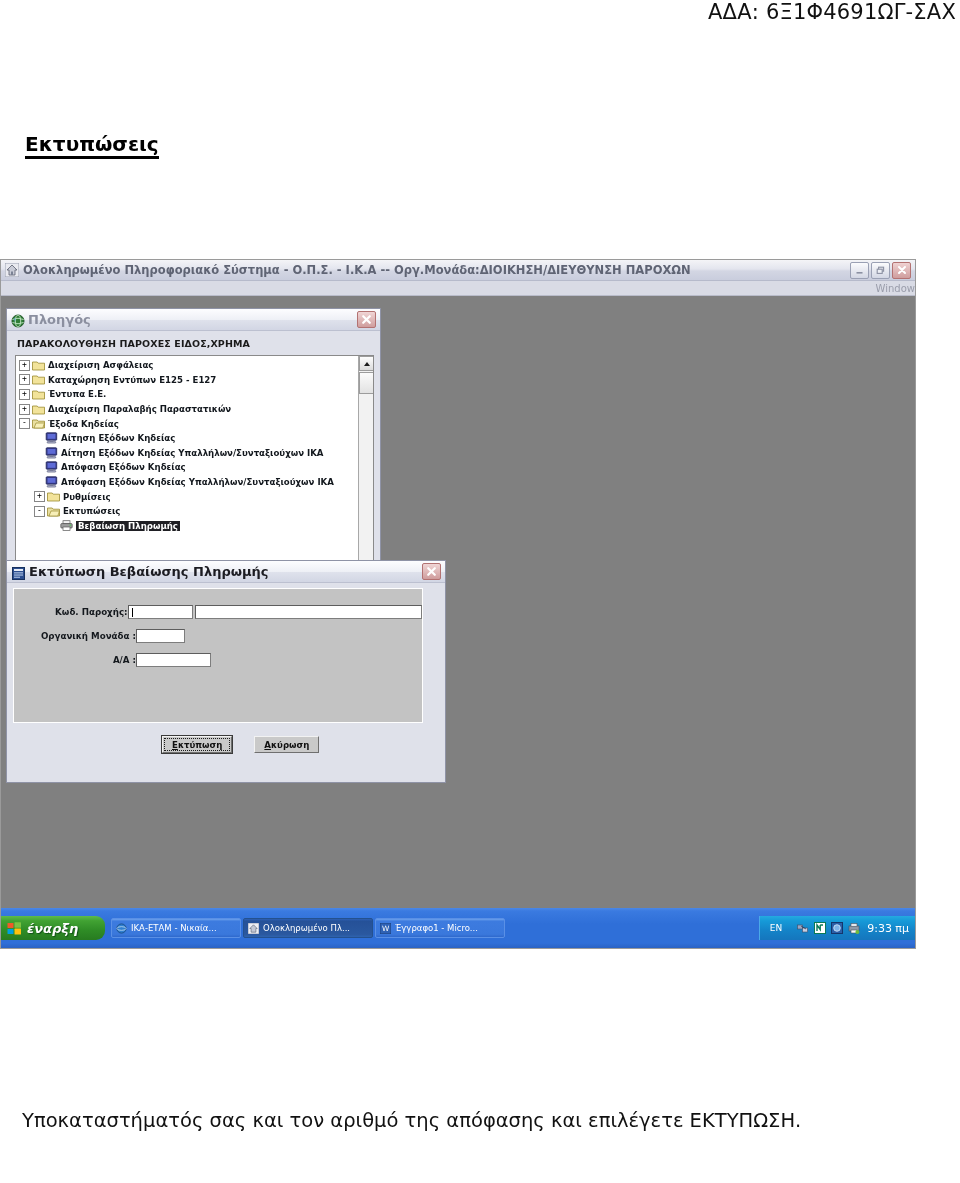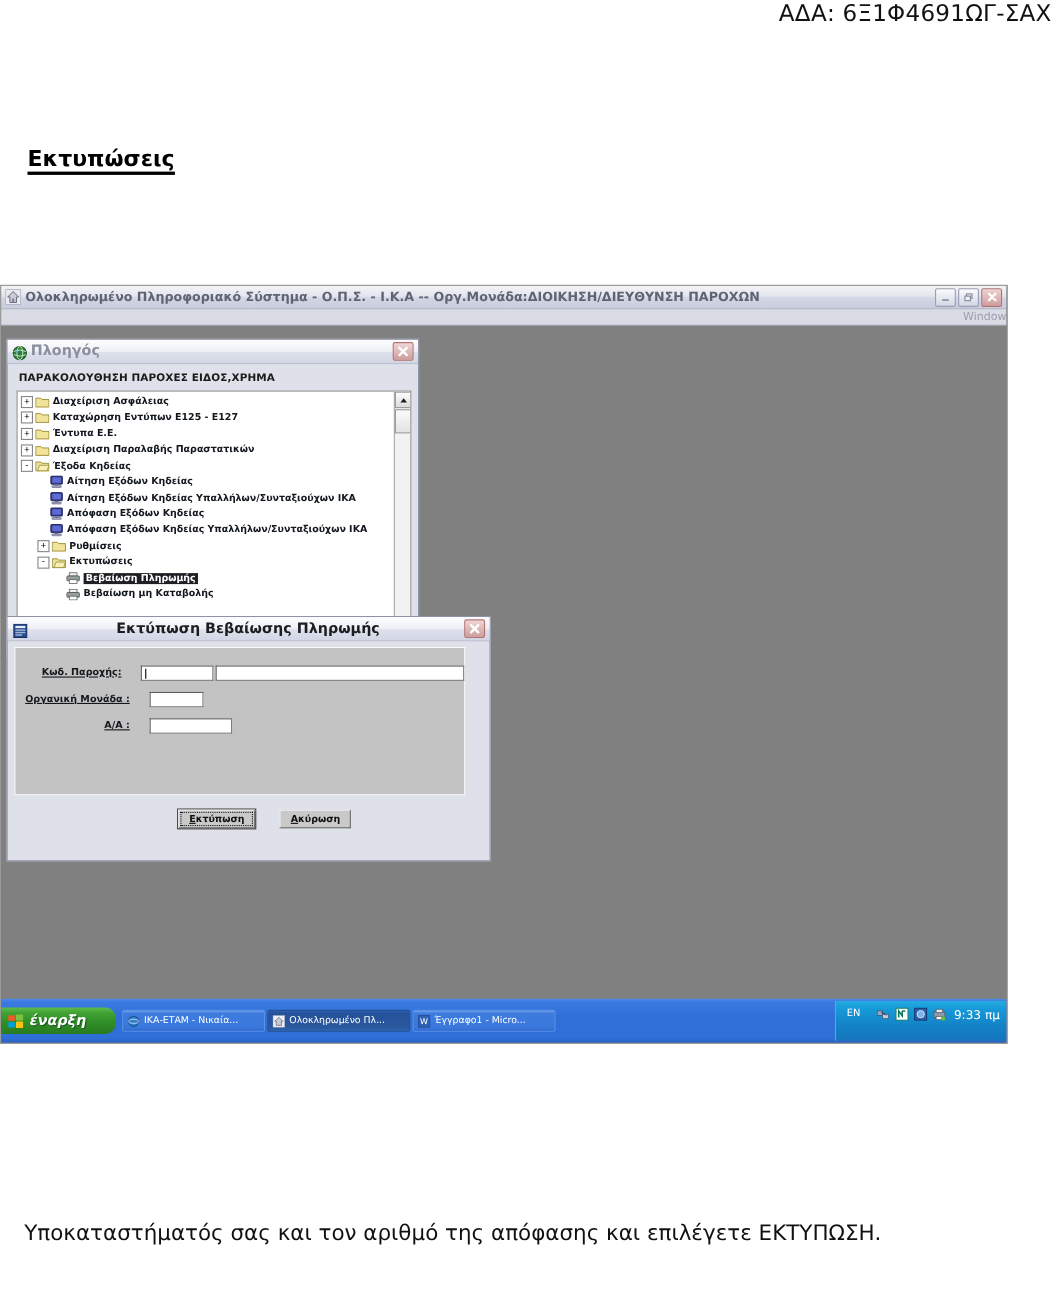--- a/index.html
+++ b/index.html
@@ -112,32 +112,32 @@
   .arrow-up{width:0;height:0;border-left:3.5px solid transparent;border-right:3.5px solid transparent;border-bottom:4px solid #1c1c1c;}
 
   
   .dlg{
     position:absolute;left:5px;top:559px;width:440px;height:223px;
     background:#dfe1ea;border:1px solid #8f93a6;box-sizing:border-box;
   }
   .dlg-titlebar{
     height:22px;display:flex;align-items:center;
     background:linear-gradient(to bottom,#fdfdff 0%,#eef0f6 50%,#dfe2ec 52%,#d2d6e4 100%);
-    border-bottom:1px solid #bcc0d0;box-sizing:border-box;text-align:center;
+    border-bottom:1px solid #bcc0d0;box-sizing:border-box;
   }
   .dlg-ico{width:13px;height:13px;margin:0 4px 0 5px;flex:0 0 auto;}
   .dlg-title-text{flex:1 1 auto;font-size:13px;font-weight:bold;color:#1c1c22;}
   .dlg-inner{
     position:absolute;left:6px;top:27px;width:410px;height:135px;
     background:#c3c3c3;border:1px solid #ffffff;box-sizing:border-box;
   }
   .frow{display:flex;align-items:center;height:22px;margin-top:2px;}
   .flabel{
-    width:122px;text-align:right;padding-right:18px;box-sizing:border-box;
-    font-size:8.7px;font-weight:bold;color:#14181d;text-decoration:underline;
+    width:122px;text-align:right;padding-right:0;box-sizing:border-box;
+    font-size:8.7px;font-weight:bold;color:#14181d;
   }
   .finput{
     background:#ffffff;border:1px solid #7d7d7d;box-sizing:border-box;height:14px;
     border-top-color:#5d5d5d;border-left-color:#5d5d5d;
     display:flex;align-items:center;
   }
   .caret{width:1px;height:9px;background:#000;margin-left:3px;}
   .btnrow{
     position:absolute;left:0;right:0;top:175px;display:flex;gap:22px;justify-content:flex-start;padding-left:155px;
   }
@@ -165,21 +165,21 @@
   .start-text{font-size:13px;font-style:italic;font-weight:bold;color:#fff;text-shadow:1px 1px 1px #14511a;}
   .tasks{display:flex;align-items:center;gap:2px;padding-left:6px;flex:1 1 auto;}
   .task{
     width:130px;height:20px;display:flex;align-items:center;gap:4px;padding:0 4px;box-sizing:border-box;
     background:linear-gradient(to bottom,#6ea2ec,#3d7bdf 12%,#3a78dc 85%,#2f69cc);
     border:1px solid #5a90e6;border-radius:2px;
     font-size:8.5px;color:#ffffff;white-space:nowrap;overflow:hidden;
   }
   .task.active{background:linear-gradient(to bottom,#2d5fb4,#255198 12%,#2a589f 85%,#2f63ae);border-color:#24518f;}
   .tray{
-    height:24px;display:flex;align-items:center;gap:5px;padding:0 6px 12px 6px;
+    height:24px;display:flex;align-items:center;gap:5px;padding:0 6px 0 6px;
     background:linear-gradient(to bottom,#25aae0 0%,#169ad8 20%,#1483c8 60%,#1576bd 100%);
     border-left:1px solid #4aa9e8;
   }
   .lang{
     font-size:9px;color:#ffffff;padding:0 10px 0 4px;
   }
   .tray-ico{width:12px;height:12px;display:block;}
   .clock{font-size:11px;color:#ffffff;padding-left:2px;}
 
   
@@ -382,33 +382,20 @@
               <span class="exp blank"></span>
               <span class="ico">
                 <svg width="13" height="11" viewBox="0 0 13 11">
                   <rect x="3" y="0.7" width="7" height="3" fill="#f3f3f3" stroke="#5a5a5a" stroke-width="0.7"></rect>
                   <rect x="0.8" y="3.6" width="11.4" height="4.4" rx="0.8" fill="#9d9d9d" stroke="#4d4d4d" stroke-width="0.7"></rect>
                   <rect x="3" y="7" width="7" height="3.4" fill="#ffffff" stroke="#5a5a5a" stroke-width="0.7"></rect>
                   <rect x="9.6" y="4.6" width="1.5" height="1.1" fill="#41d44a"></rect>
                 </svg>
               </span>
               <span class="tlabel">Βεβαίωση Πληρωμής</span>
-            </div>
-            <div class="tnode">
-              <span class="ind" style="width: 30px;"></span>
-              <span class="exp blank"></span>
-              <span class="ico">
-                <svg width="13" height="11" viewBox="0 0 13 11">
-                  <rect x="3" y="0.7" width="7" height="3" fill="#f3f3f3" stroke="#5a5a5a" stroke-width="0.7"></rect>
-                  <rect x="0.8" y="3.6" width="11.4" height="4.4" rx="0.8" fill="#9d9d9d" stroke="#4d4d4d" stroke-width="0.7"></rect>
-                  <rect x="3" y="7" width="7" height="3.4" fill="#ffffff" stroke="#5a5a5a" stroke-width="0.7"></rect>
-                  <rect x="9.6" y="4.6" width="1.5" height="1.1" fill="#41d44a"></rect>
-                </svg>
-              </span>
-              <span class="tlabel">Βεβαίωση μη Καταβολής</span>
             </div>
           </div>
         <div class="vscroll">
           <div class="vs-btn">
               <span class="arrow-up"></span>
             </div>
           <div class="vs-thumb"></div>
         </div>
       </div>
     </div>

